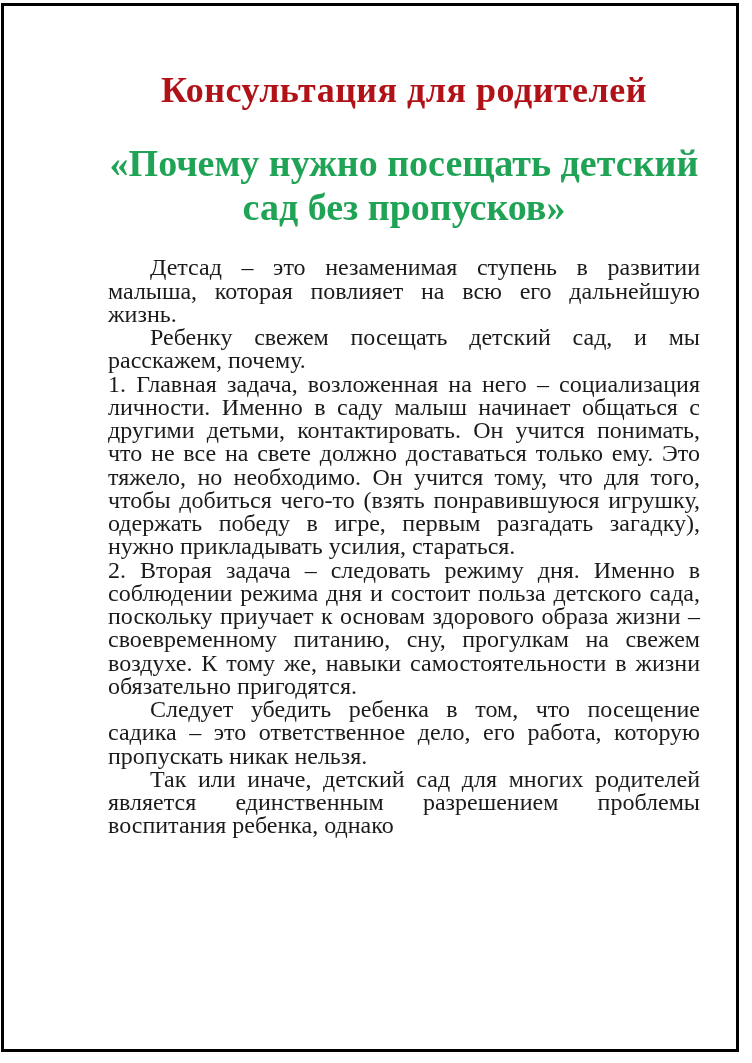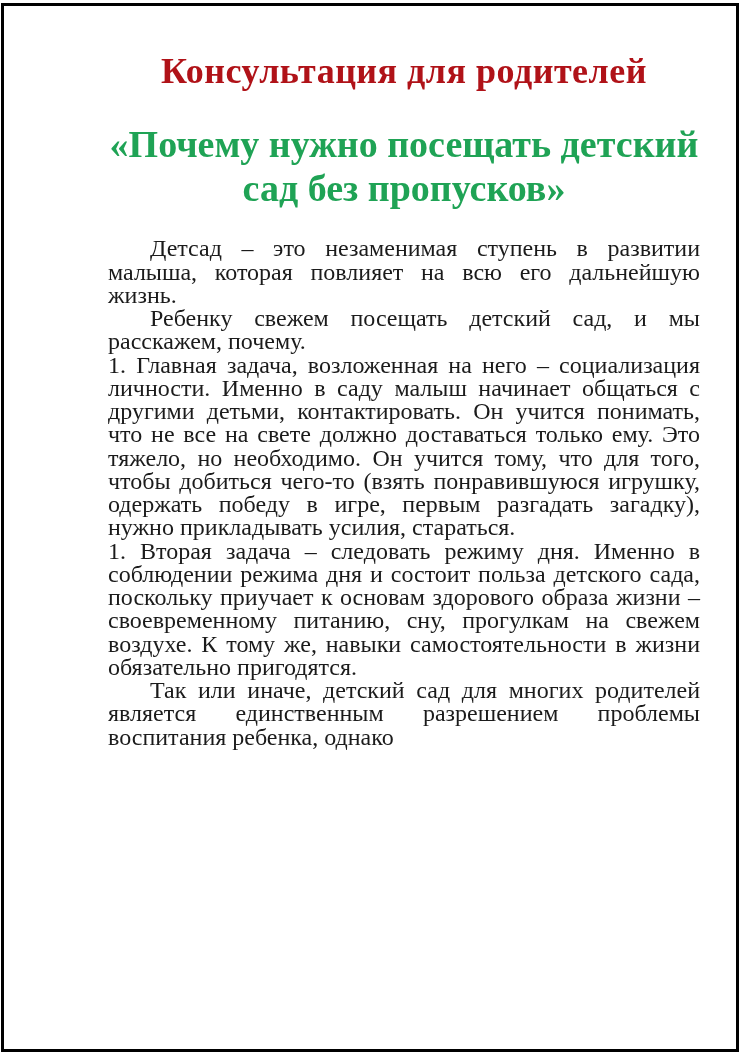--- a/index.html
+++ b/index.html
@@ -24,21 +24,21 @@
     box-sizing: border-box;
     background: #ffffff;
   }
   .content {
     position: absolute;
     left: 108px;
     top: 0;
     width: 592px;
   }
   .doc-title {
-    margin-top: 50px;
+    margin-top: 69px;
     font-size: 36px;
     font-weight: bold;
     color: #b01218;
     text-align: center;
     line-height: 1.2;
     letter-spacing: 0.5px;
   }
   .doc-subtitle {
     margin-top: 29px;
     font-size: 38px;
@@ -69,16 +69,17 @@
 
 <div class="content">
   <div class="doc-title" style="color: rgb(176, 18, 24);">Консультация для родителей</div>
 
   <div class="doc-subtitle" style="color: rgb(31, 163, 85);">«Почему нужно посещать детский сад без пропусков»</div>
 
   <div class="body-text" style="color: rgb(27, 27, 27);">
       <p class="para indent">Детсад – это незаменимая ступень в развитии малыша, которая повлияет на всю его дальнейшую жизнь.</p>
       <p class="para indent">Ребенку свежем посещать детский сад, и мы расскажем, почему.</p>
       <p class="para">1. Главная задача, возложенная на него – социализация личности. Именно в саду малыш начинает общаться с другими детьми, контактировать. Он учится понимать, что не все на свете должно доставаться только ему. Это тяжело, но необходимо. Он учится тому, что для того, чтобы добиться чего-то (взять понравившуюся игрушку, одержать победу в игре, первым разгадать загадку), нужно прикладывать усилия, стараться.</p>
-      <p class="para">1. Вторая задача – следовать режиму дня. Именно в соблюдении режима дня и состоит польза детского сада, поскольку приучает  к основам здорового образа жизни – своевременному питанию, сну, прогулкам на свежем воздухе. К тому же, навыки самостоятельности в жизни обязательно пригодятся.</p>
+      <p class="para">2. Вторая задача – следовать режиму дня. Именно в соблюдении режима дня и состоит польза детского сада, поскольку приучает  к основам здорового образа жизни – своевременному питанию, сну, прогулкам на свежем воздухе. К тому же, навыки самостоятельности в жизни обязательно пригодятся.</p>
+      <p class="para indent">Следует убедить ребенка в том, что посещение садика – это ответственное дело, его работа, которую пропускать никак нельзя.</p>
       <p class="para indent">Так или иначе, детский сад для многих родителей является единственным разрешением проблемы воспитания ребенка, однако</p>
     </div>
 </div>
 
 </body></html>

